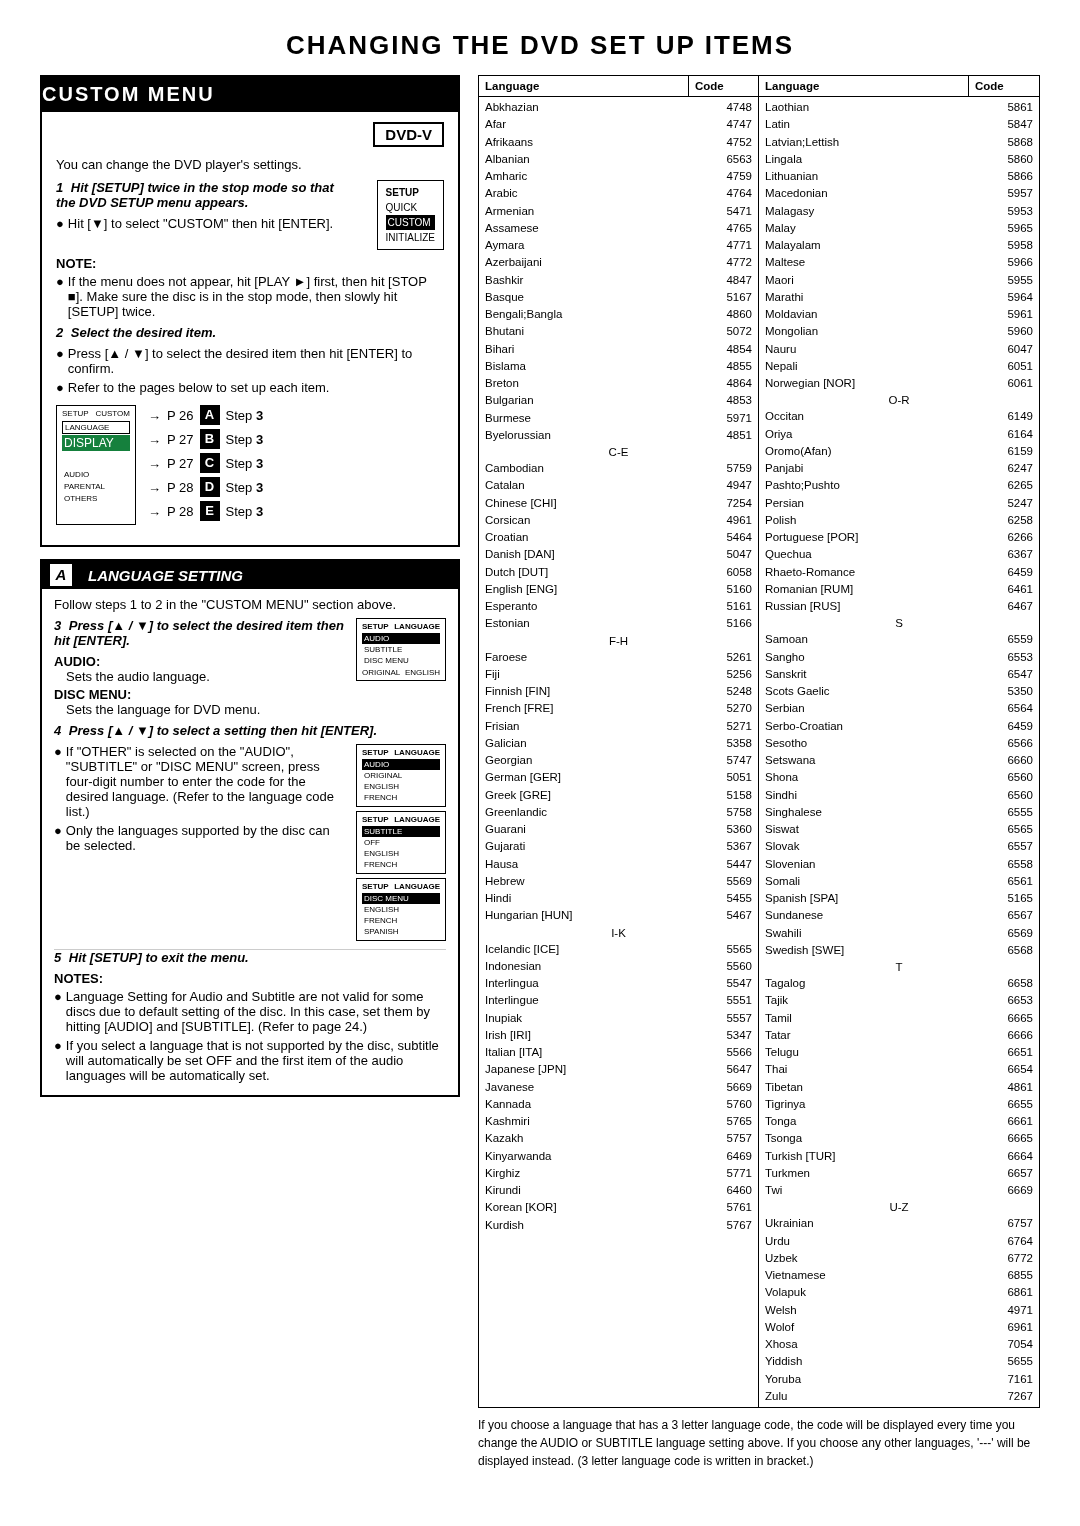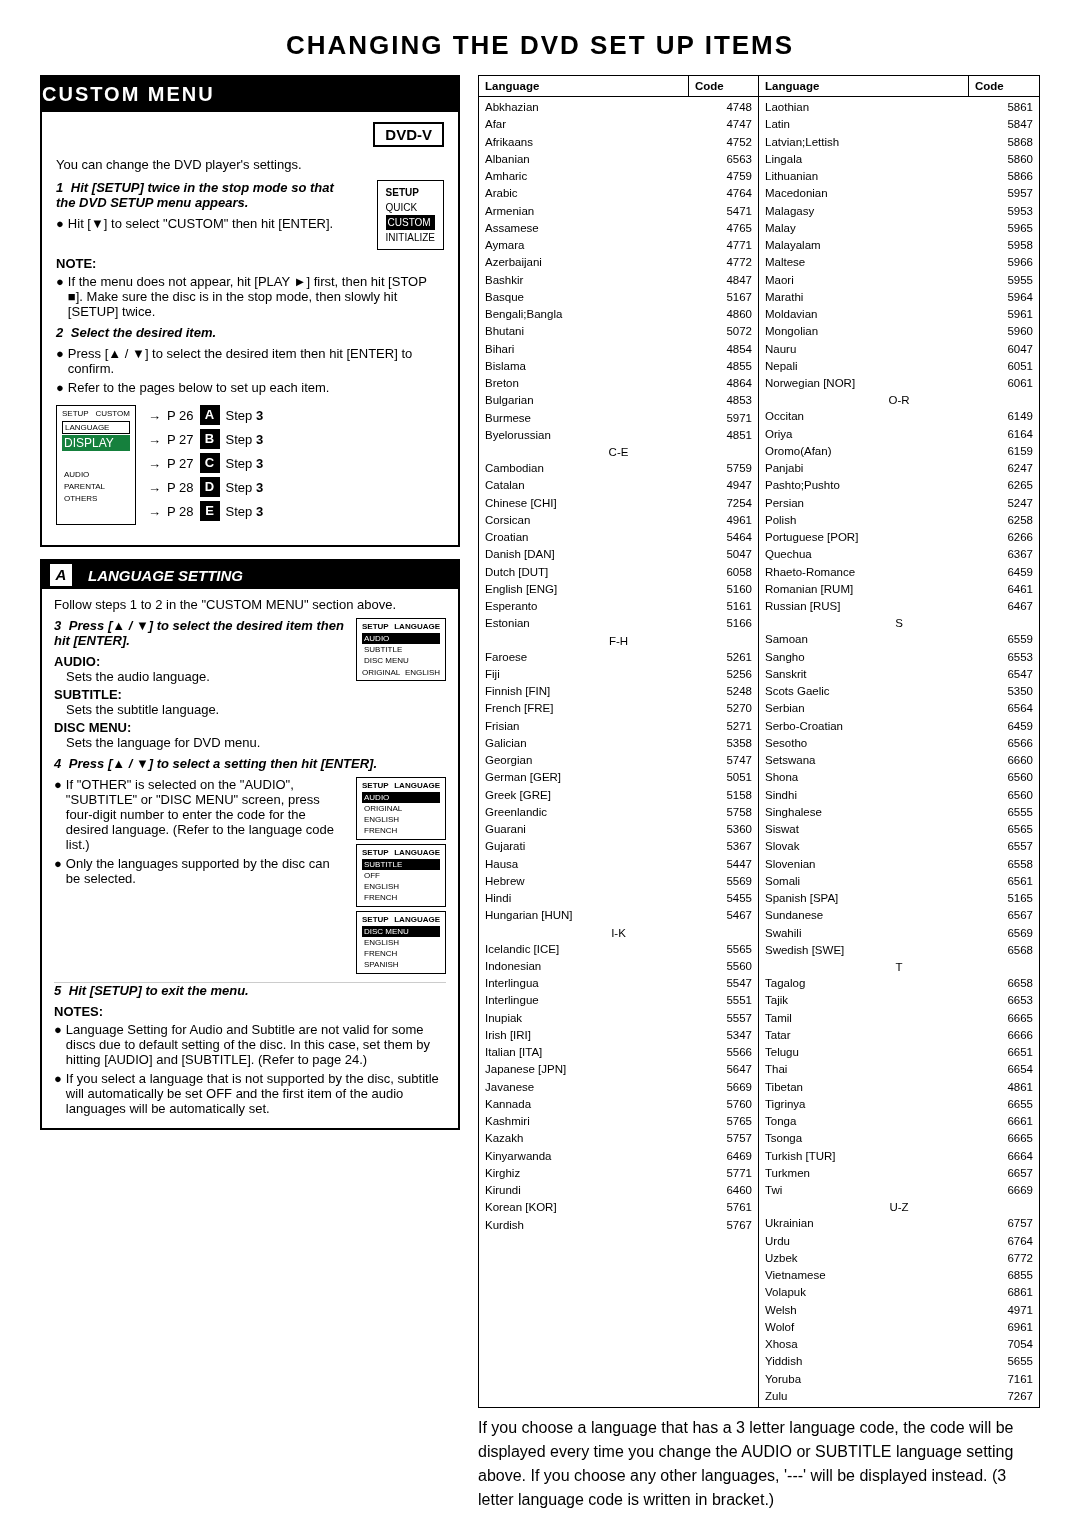--- a/index.html
+++ b/index.html
@@ -359,24 +359,20 @@
 
           <div style="display:flex; align-items:flex-start; gap:8px;">
             <div style="flex:1;">
               <div class="step-line">
                 <span class="num"><strong><em>3</em></strong></span>
                 <strong><em><span>Press [▲ / ▼] to select the desired item then hit [ENTER].</span></em></strong>
               </div>
               <div style="margin-bottom:3px;">
                 <strong><span>AUDIO:</span></strong><br>
                 <span style="margin-left:12px;text-align:center;">Sets the audio language.</span>
-              </div>
-              <div style="margin-bottom:3px;">
-                <strong><span>SUBTITLE:</span></strong><br>
-                <span style="margin-left:12px;">Sets the subtitle language.</span>
               </div>
               <div style="margin-bottom:6px;">
                 <strong><span>DISC MENU:</span></strong><br>
                 <span style="margin-left:12px;">Sets the language for DVD menu.</span>
               </div>
             </div>
             <div style="min-width:90px;">
               <div class="mini-setup">
                 <div class="ms-header">
                     <span>SETUP</span>
@@ -1018,17 +1014,17 @@
                 <span class="lname">Yoruba</span>
                 <span class="lcode">7161</span>
               </div>
               <div class="lang-row">
                 <span class="lname">Zulu</span>
                 <span class="lcode">7267</span>
               </div>
             </div>
         </div>
       </div>
-      <div class="bottom-notes" style="margin-top:8px; font-size:16px; line-height:1.5;">If you choose a language that has a 3 letter language code, the code will be displayed every time you change the AUDIO or SUBTITLE language setting above. If you choose any other languages, '---' will be displayed instead. (3 letter language code is written in bracket.)</div>
+      <div class="bottom-notes" style="margin-top:8px; font-size:12px; line-height:1.5;">If you choose a language that has a 3 letter language code, the code will be displayed every time you change the AUDIO or SUBTITLE language setting above. If you choose any other languages, '---' will be displayed instead. (3 letter language code is written in bracket.)</div>
     </div>
   </div>
 
 </div>
 
 </body></html>

